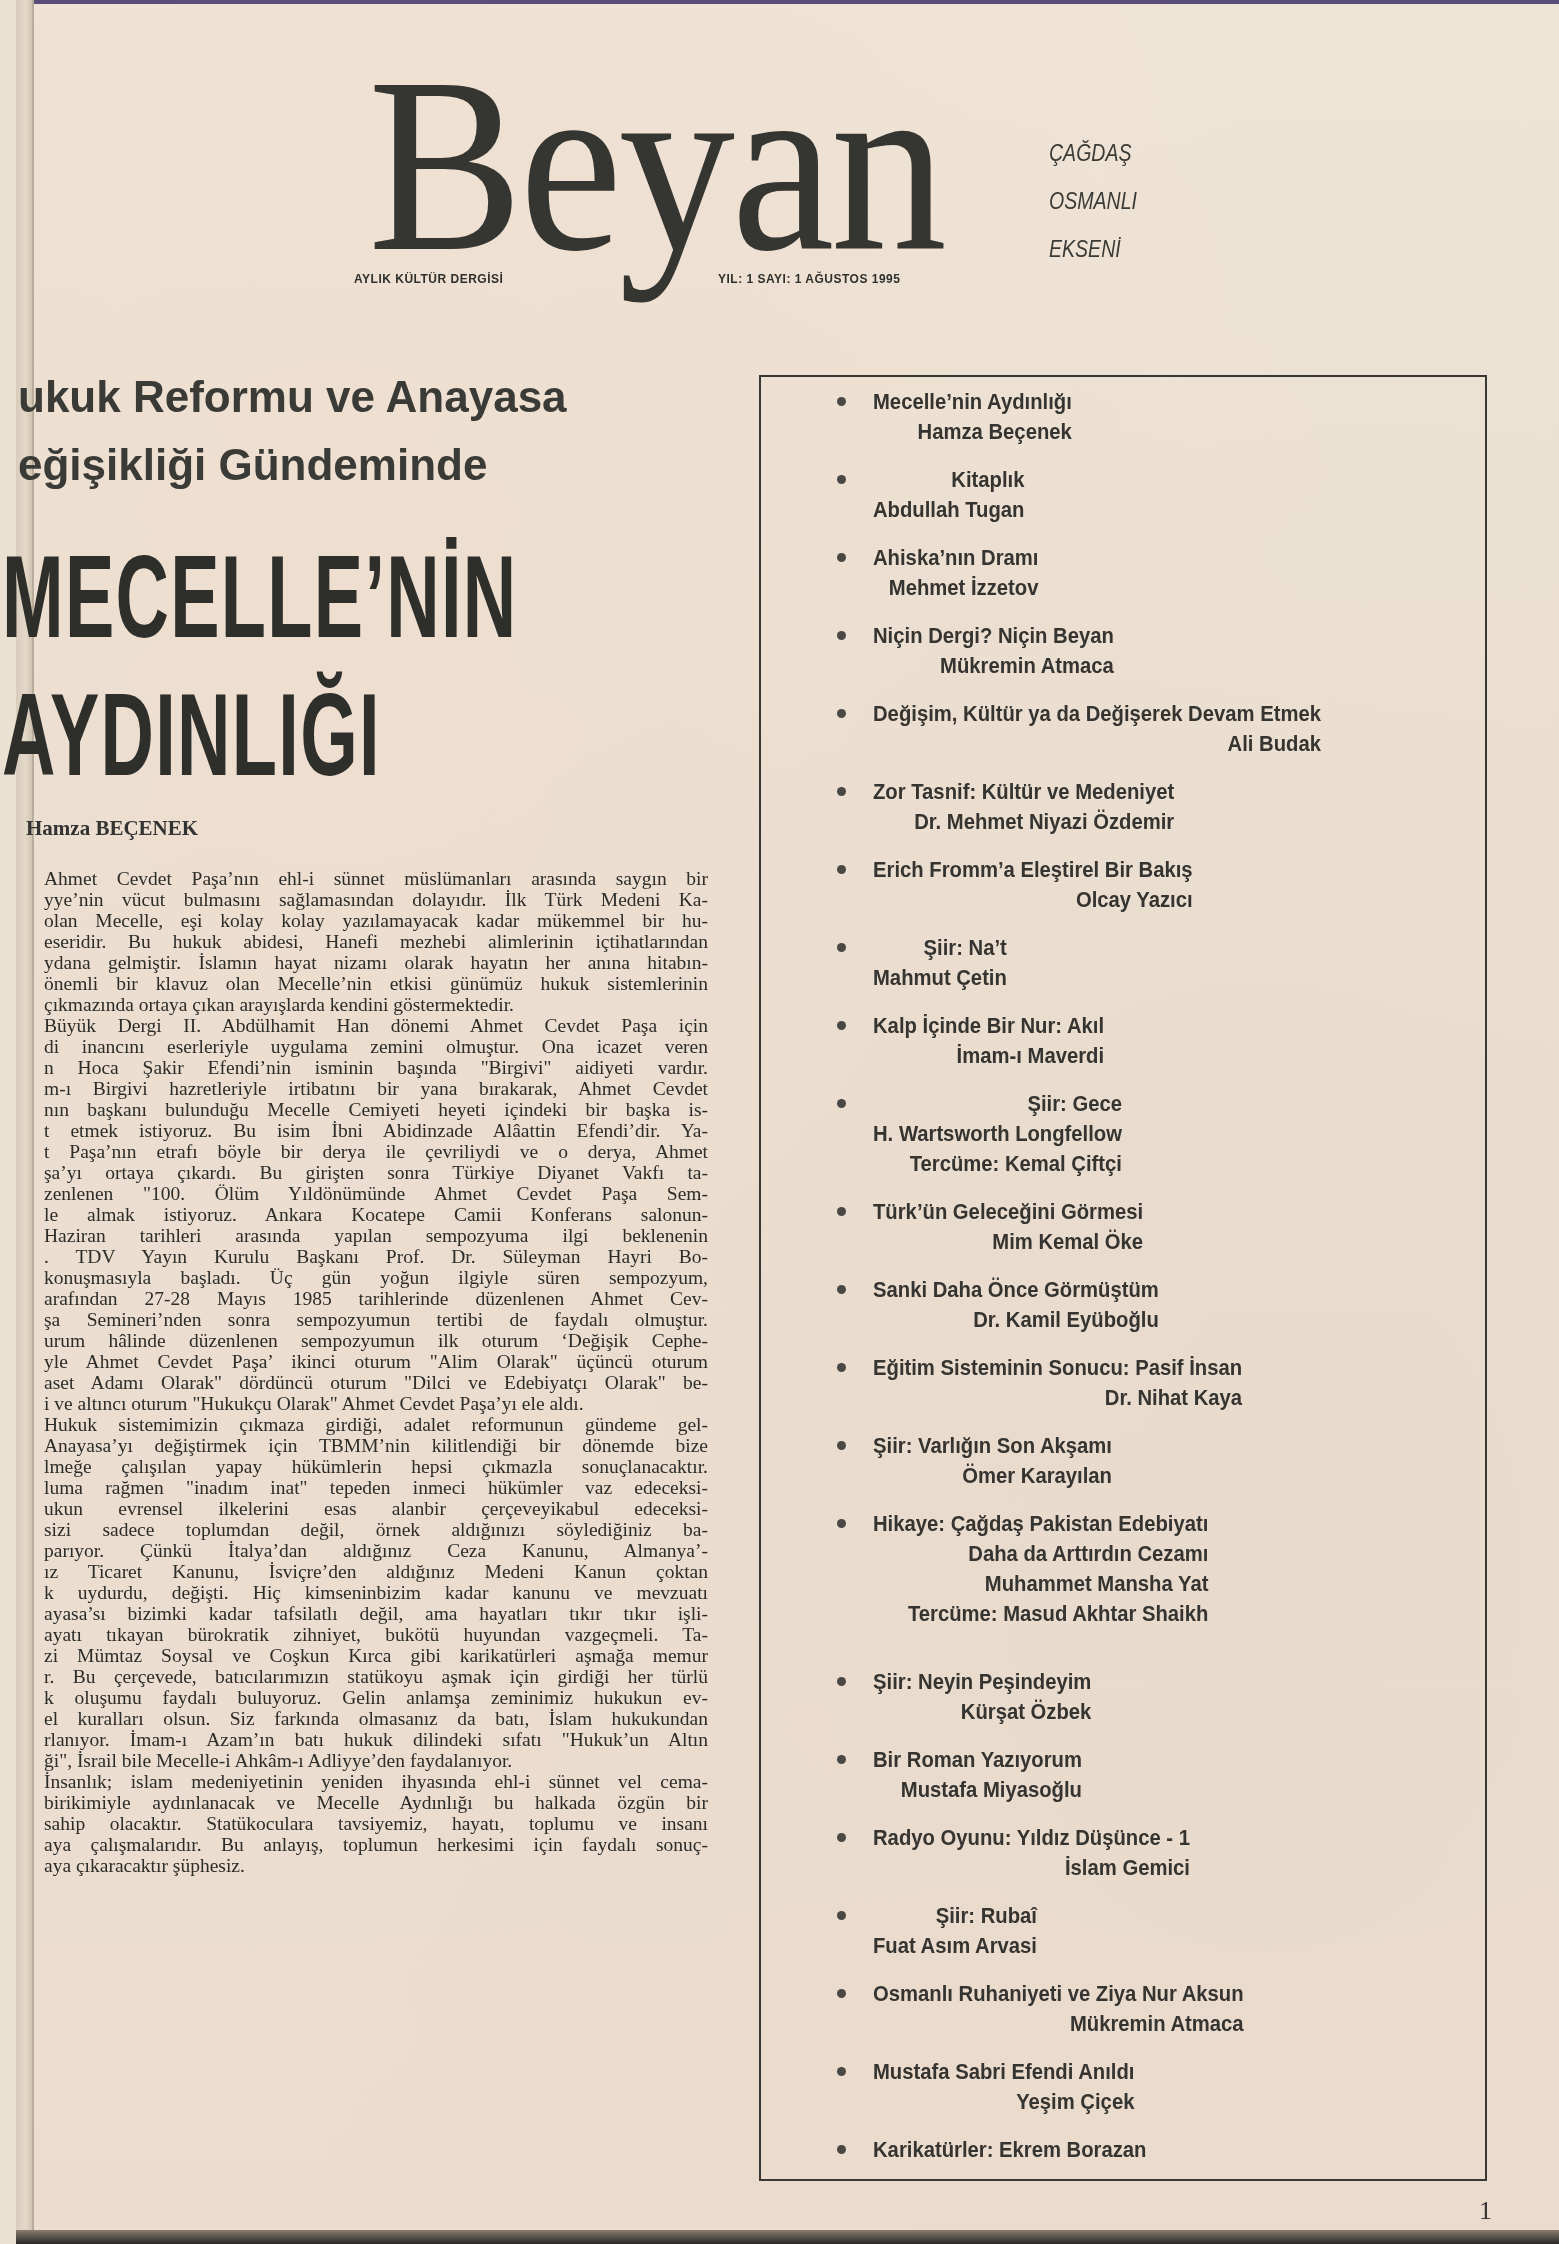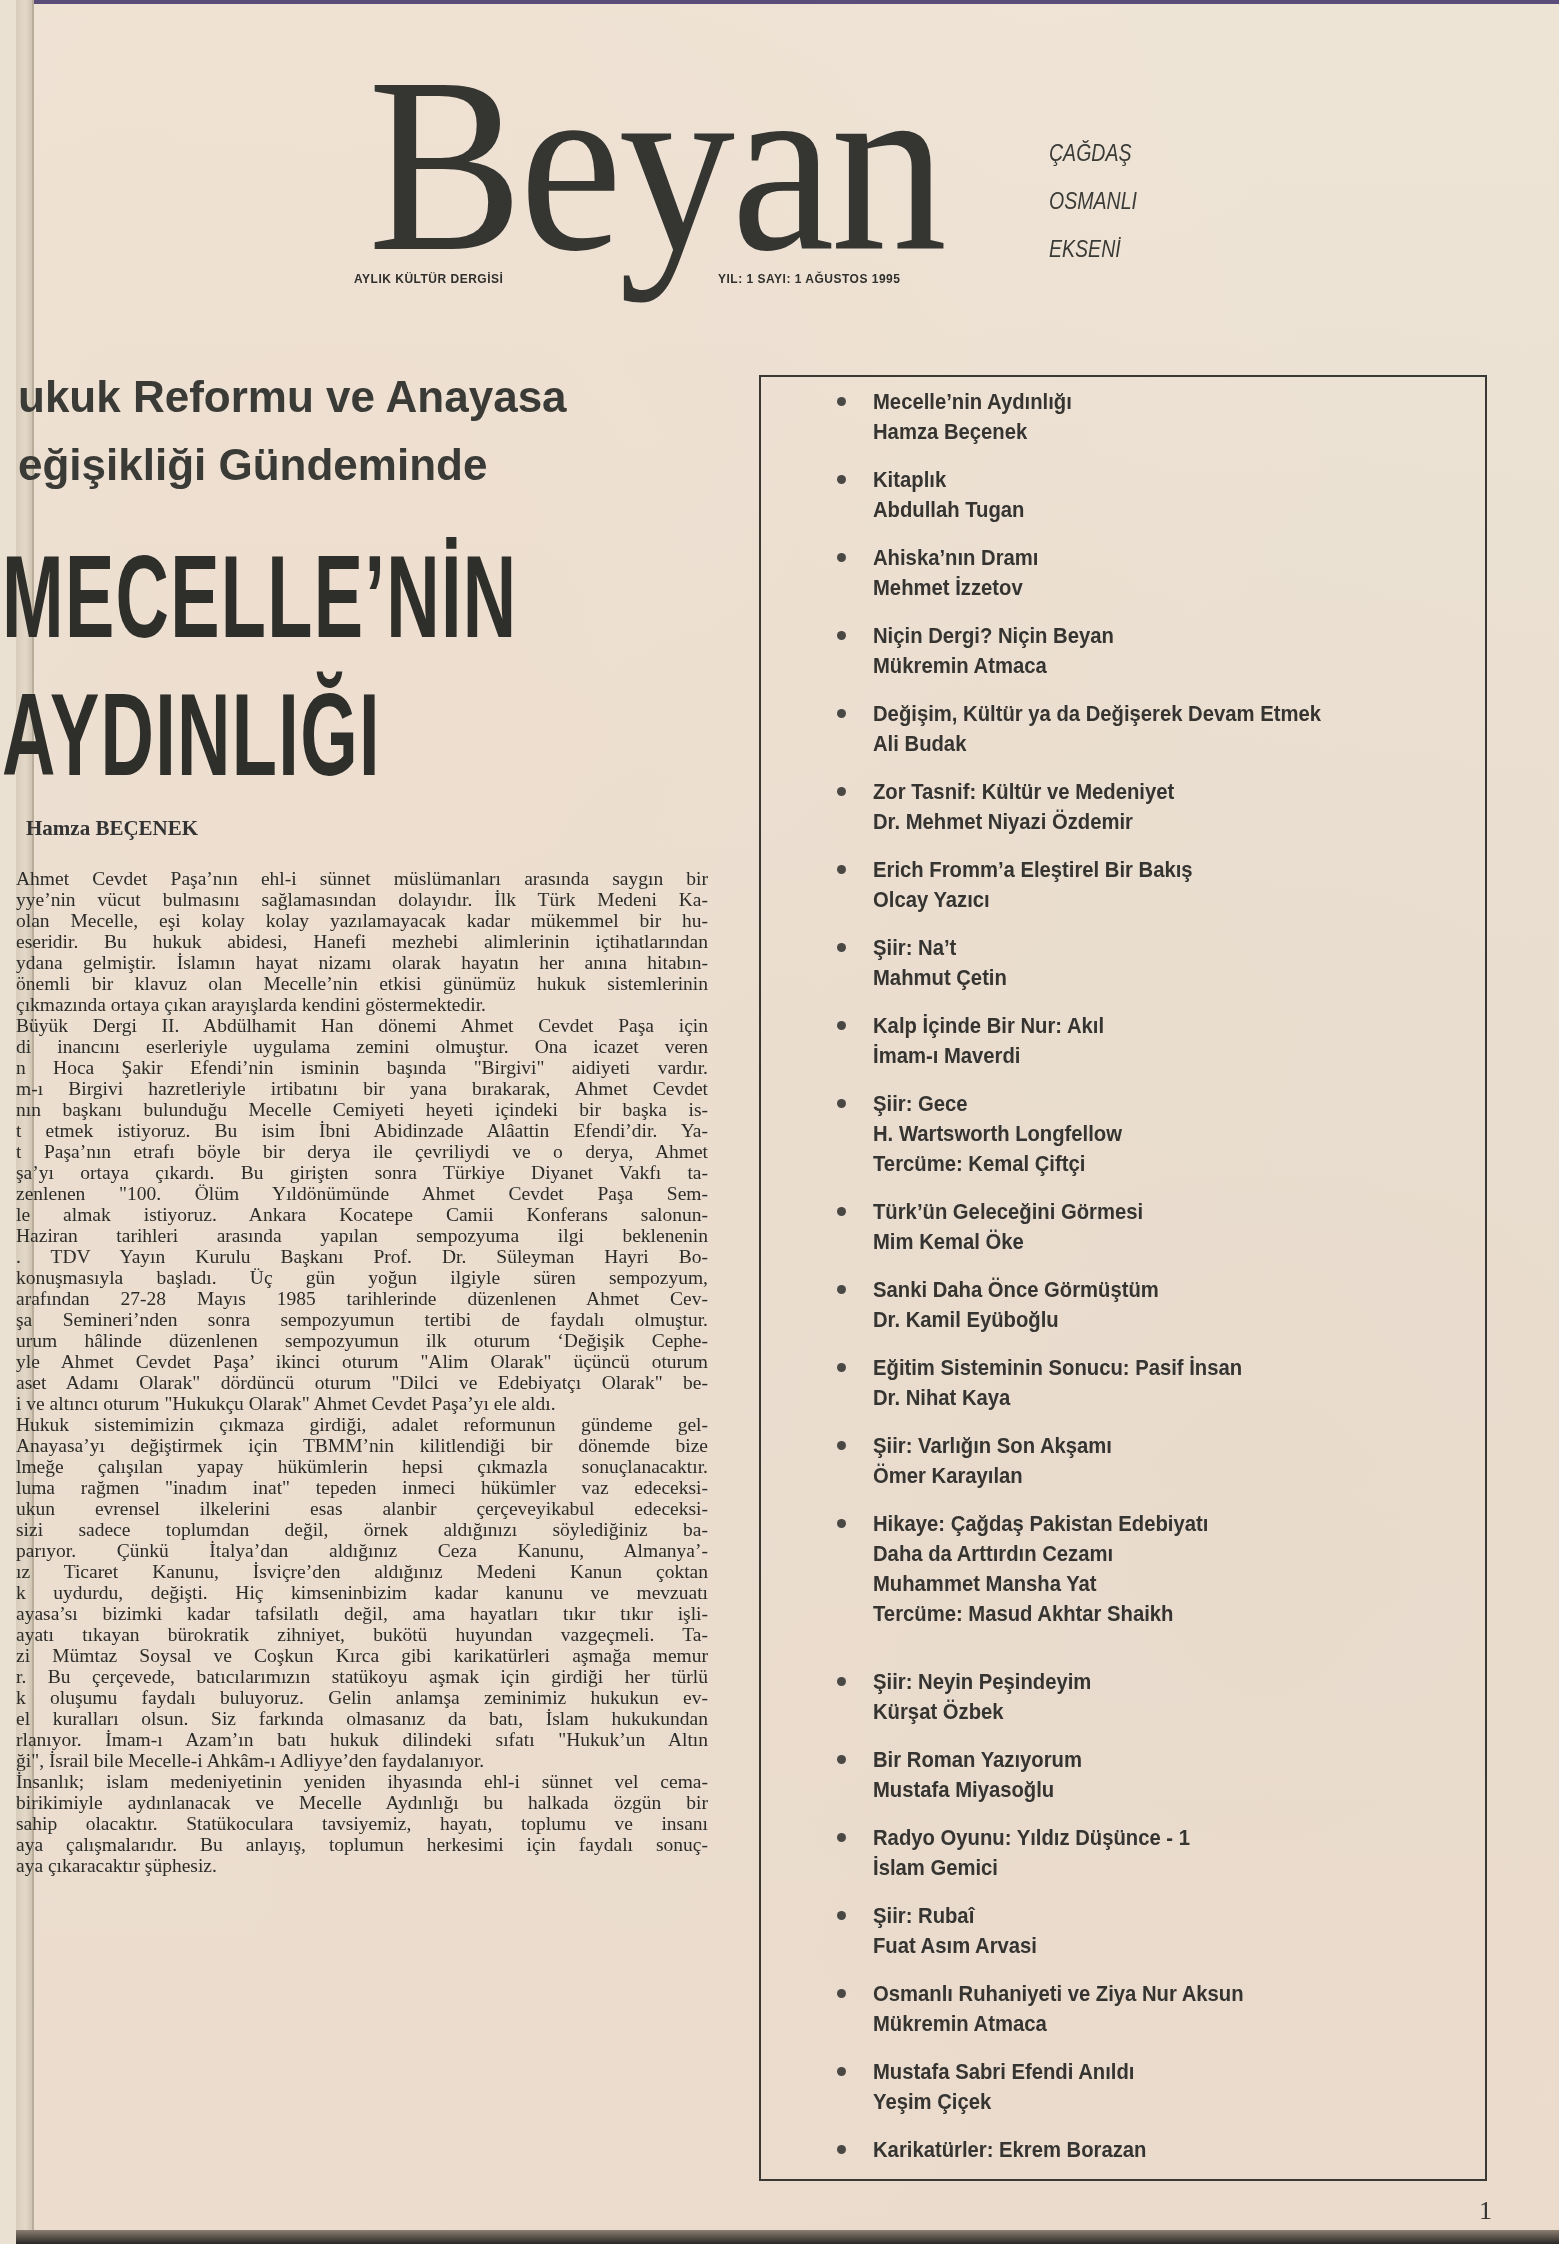--- a/index.html
+++ b/index.html
@@ -60,27 +60,27 @@
     position: absolute; left: 10px; top: 816px;
     font-family: "Liberation Serif", serif; font-weight: bold; font-size: 21px; color: #333;
   }
 
   
   .article-body {
     position: absolute; left: 0; top: 868px; width: 692px;
     font-family: "Liberation Serif", serif; font-size: 19.5px; line-height: 21px;
     color: #2c2c29;
   }
-  .article-body .line { white-space: nowrap; overflow: hidden; text-align: justify; text-align-last: justify; }
+  .article-body .line { white-space: nowrap; overflow: hidden; text-align: justify; text-align-last: justify; padding-left: 28px; }
   .article-body .line.last { text-align-last: left; }
 
   
   .toc-box {
     position: absolute; left: 743px; top: 375px; width: 728px; height: 1806px;
-    border: 2px solid #3a3834; box-sizing: border-box;
+    border: 2px solid #3a3834; box-sizing: border-box; text-align: right;
   }
   .toc-list { list-style: none; margin: 0; padding: 0; position: absolute; left: 0; top: 0; width: 100%; }
   .toc-item { position: absolute; left: 0; width: 100%; }
   .toc-bullet {
     position: absolute; left: 76px; top: 10px; width: 9px; height: 9px; border-radius: 50%;
     background: #4a4844;
   }
   .toc-lines { position: absolute; left: 112px; top: 0; }
   .toc-line {
     font-family: "Liberation Sans", sans-serif; font-weight: bold; font-size: 22.5px; line-height: 30px;

